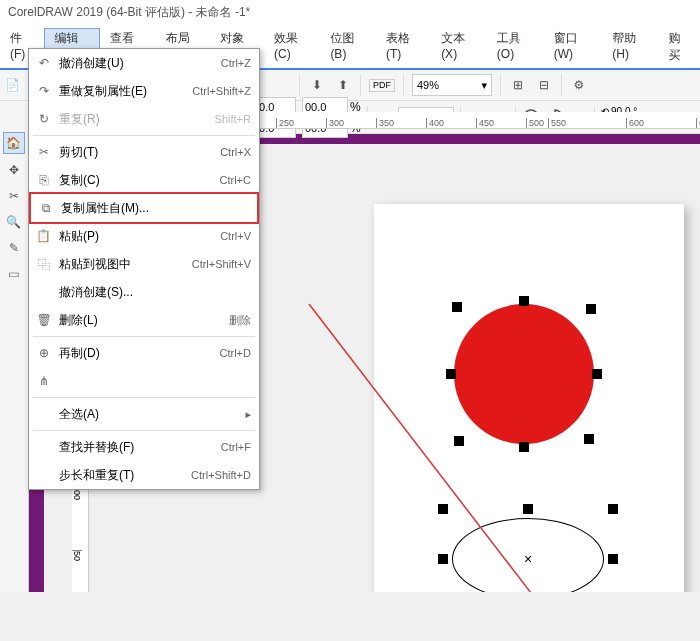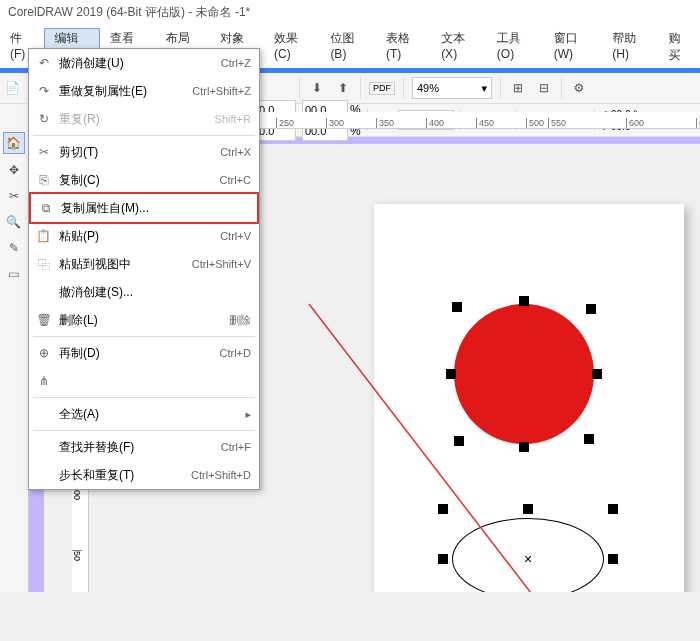--- a/index.html
+++ b/index.html
@@ -1,18 +1,18 @@
 <!DOCTYPE html>
 <html><head>
 <meta charset="utf-8">
 <style>
 html,body{margin:0;padding:0;font-family:"Microsoft YaHei","SimSun",sans-serif;font-size:12px;background:#f0f0f0;overflow:hidden}
-.win{width:700px;height:592px;background:#c4b5fd;position:relative}
+.win{width:700px;height:592px;background:#701a75;position:relative}
 .titlebar{background:#fff;color:#555;padding:4px 8px;font-size:12px;height:18px}
-.menubar{background:#fff;border-bottom:5px solid #3b82f6;padding:2px 0;display:flex}
+.menubar{background:#fff;border-bottom:2px solid #3b82f6;padding:2px 0;display:flex}
 .menubar .mitem{padding:2px 10px;cursor:pointer;color:#333}
 .menubar .mitem.active{background:#d5e5f5;border:1px solid #7da2ce;padding:1px 9px}
 .toolbar1{background:#f5f5f5;border-bottom:1px solid #ddd;height:30px;display:flex;align-items:center;padding:0 4px;gap:8px;position:relative}
 .toolbar2{background:#f5f5f5;border-bottom:1px solid #ddd;height:32px;display:flex;align-items:center;padding:0 4px;gap:6px;position:relative}
 .tb-icon{width:18px;height:18px;display:inline-flex;align-items:center;justify-content:center;color:#555}
 .tb-input{width:40px;height:18px;border:1px solid #ccc;font-size:11px;padding:0 2px}
 .tb-combo{height:20px;border:1px solid #ccc;background:#fff;display:flex;align-items:center;padding:0 4px;font-size:11px}
 .sep{width:1px;height:22px;background:#ddd}
 .dropdown{position:absolute;left:28px;top:48px;width:230px;background:#fff;border:1px solid #999;box-shadow:2px 2px 6px rgba(0,0,0,.3);z-index:100}
 .dropdown .drow{display:flex;align-items:center;height:24px;padding:2px 8px 2px 4px;cursor:pointer}

